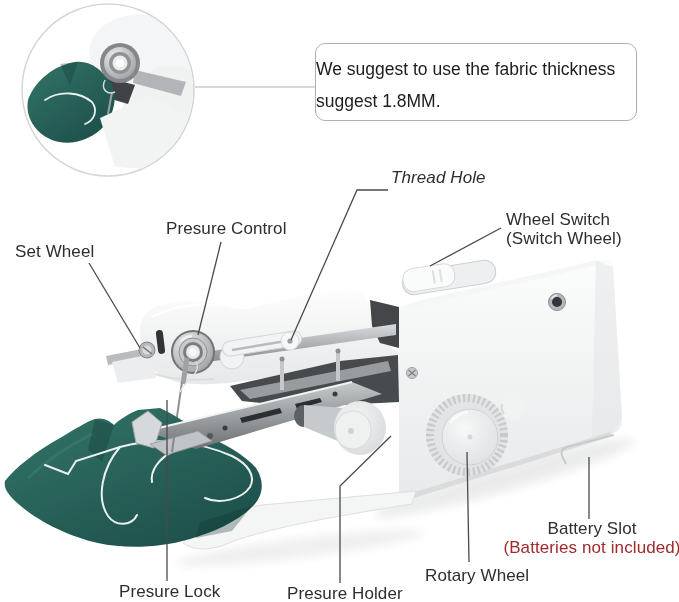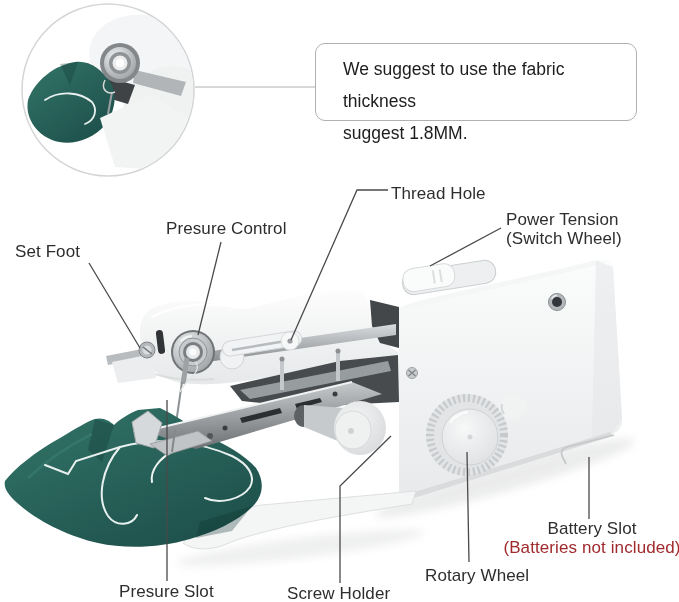--- a/index.html
+++ b/index.html
@@ -4,30 +4,30 @@
 <style>
   html,body{margin:0;padding:0;background:#fff;}
   .stage{
     position:relative;width:679px;height:602px;background:#ffffff;overflow:hidden;
     font-family:"Liberation Sans",sans-serif;
   }
   .stage svg{position:absolute;left:0;top:0;}
   .note-box{
     position:absolute;left:315px;top:43px;width:322px;height:78px;box-sizing:border-box;
     border:1.5px solid var(--note-border,#aeb1b3);border-radius:10px;background:#fff;
-    padding:9px 10px 0 27px;font-size:17.5px;line-height:32px;color:#1d1d1d;
+    padding:9px 10px 0 0;font-size:17.5px;line-height:32px;color:#1d1d1d;
   }
   .lbl{
     position:absolute;font-size:17px;line-height:19px;color:var(--label-text,#2e2e2e);
     white-space:nowrap;letter-spacing:.1px;
   }
   .lbl .red{color:var(--warning-red,#a02a2c);}
   .lbl-set-screw{left:15px;top:242px;}
   .lbl-tension{left:166px;top:219px;}
-  .lbl-thread{left:391px;top:184px;}
+  .lbl-thread{left:391px;top:168px;font-style:italic;}
   .lbl-power{left:506px;top:210px;}
   .lbl-battery{left:503px;top:519px;width:178px;text-align:center;}
   .lbl-presser{left:119px;top:582px;}
   .lbl-bobbin{left:287px;top:584px;}
   .lbl-rotary{left:417px;top:566px;margin-left:8px;}
   .leader{stroke:var(--leader-line,#4a4a4a);stroke-width:1.3;fill:none;}
   .thin{stroke:#c9cbcd;stroke-width:1.5;fill:none;}
 </style>
 </head>
 <body>
@@ -240,28 +240,28 @@
       <polyline class="leader" points="391,436 340,486 340,583"></polyline>
       <line class="leader" x1="167" y1="400" x2="167" y2="581"></line>
     </g>
   </svg>
 
   <div class="note-box">
     <div>We suggest to use the fabric thickness</div>
     <div>suggest 1.8MM.</div>
   </div>
 
-  <div class="lbl lbl-set-screw">Set Foot</div>
+  <div class="lbl lbl-set-screw">Set Wheel</div>
   <div class="lbl lbl-tension">Presure Control</div>
   <div class="lbl lbl-thread">Thread Hole</div>
   <div class="lbl lbl-power">
-    <div>Power Tension</div>
+    <div>Wheel Switch</div>
     <div>(Switch Wheel)</div>
   </div>
   <div class="lbl lbl-battery">
     <div>Battery Slot</div>
     <div class="red">(Batteries not included)</div>
   </div>
-  <div class="lbl lbl-presser">Presure Slot</div>
-  <div class="lbl lbl-bobbin">Screw Holder</div>
+  <div class="lbl lbl-presser">Presure Lock</div>
+  <div class="lbl lbl-bobbin">Presure Holder</div>
   <div class="lbl lbl-rotary">Rotary Wheel</div>
 
 </div>
 
 </body></html>

